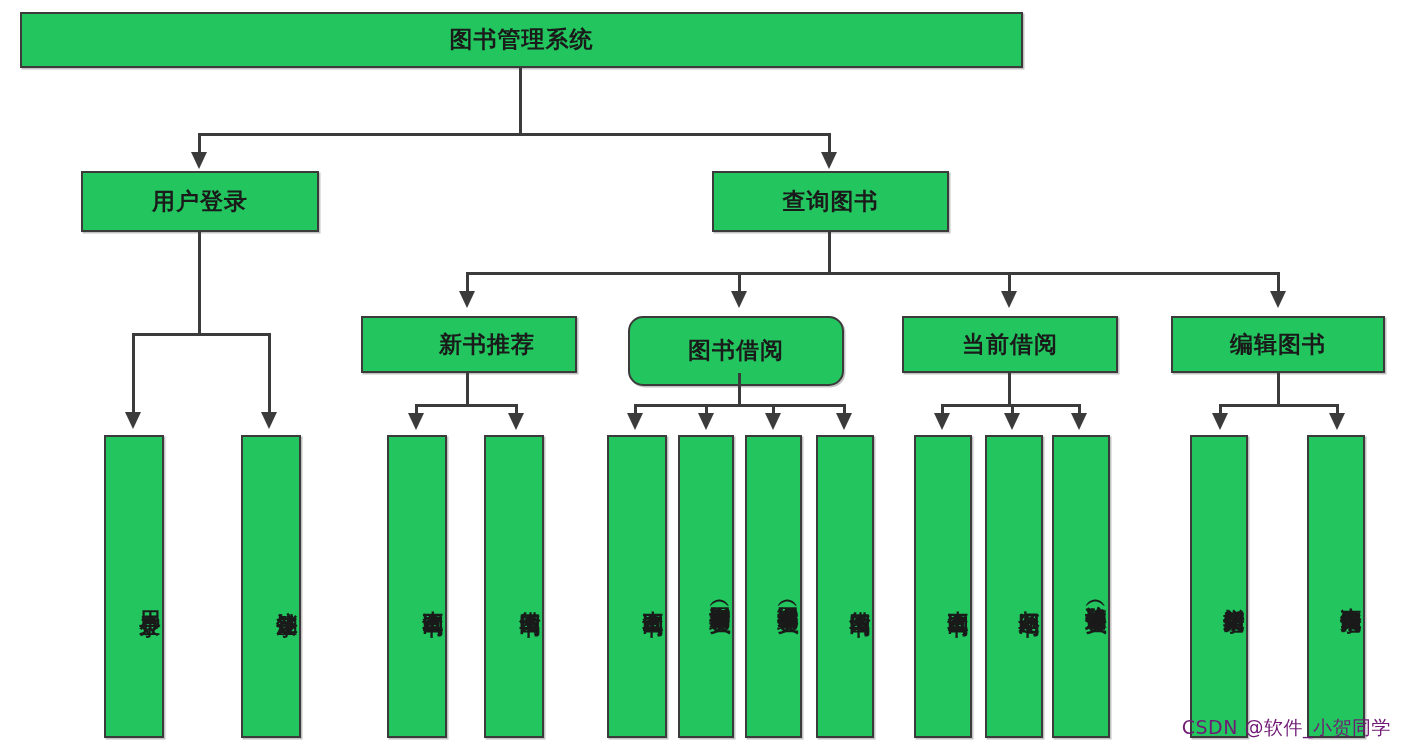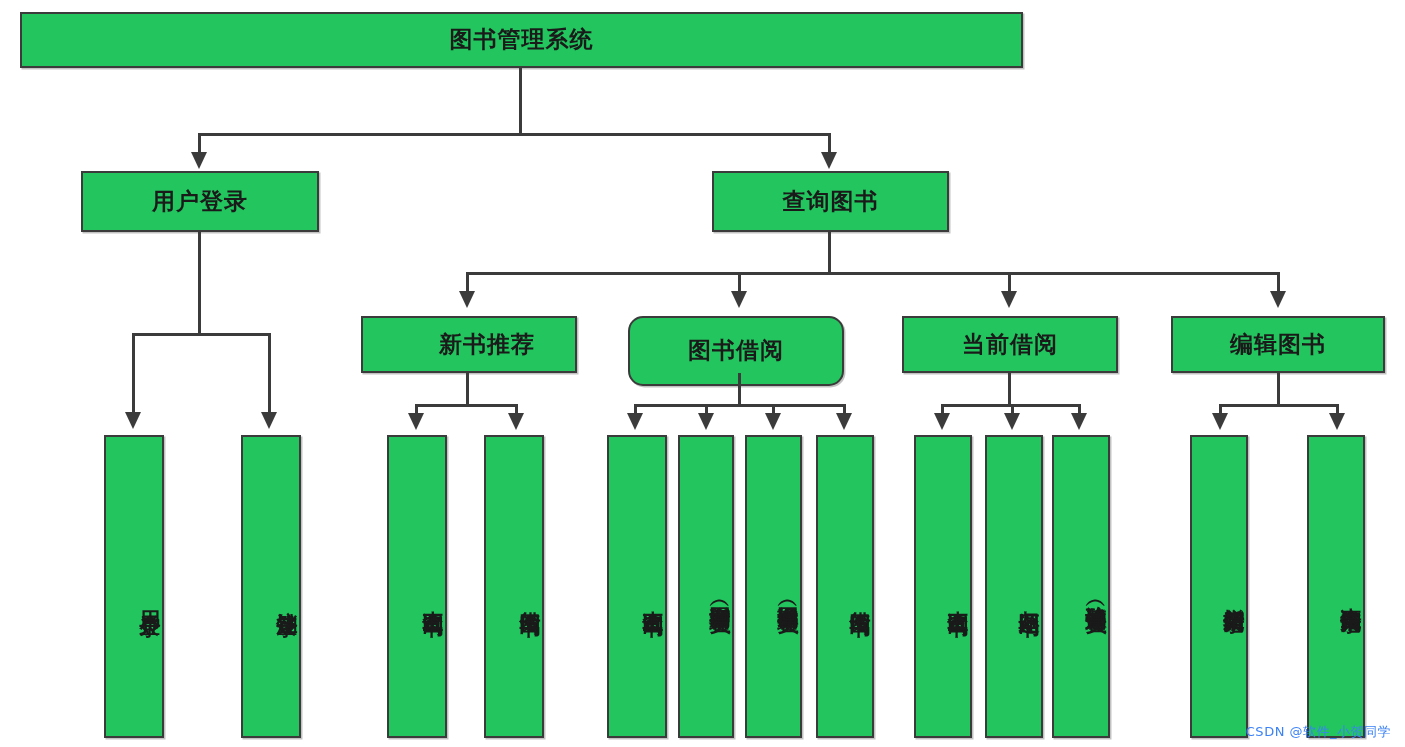--- a/index.html
+++ b/index.html
@@ -66,22 +66,22 @@
     width: 0;
     height: 0;
     border-left: 8px solid transparent;
     border-right: 8px solid transparent;
     border-top: 17px solid #3b3b3b;
   }
   .watermark {
     position: absolute;
     right: 14px;
     bottom: 6px;
-    font-size: 13px;
-    color: #3b82f6;
+    font-size: 19px;
+    color: #701a75;
     letter-spacing: 0.5px;
     white-space: nowrap;
   }
 </style>
 </head>
 <body>
 
 <div id="canvas">
 
   <div class="node horiz" style="left:20px; top:12px; width:1003px; height:56px;">

